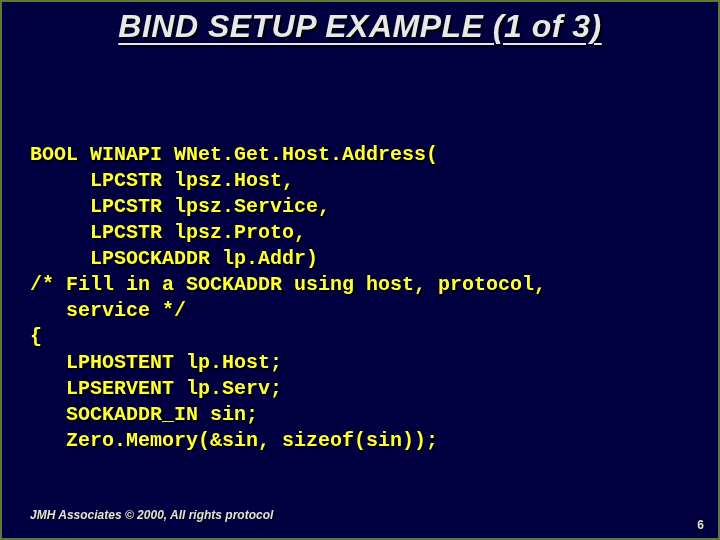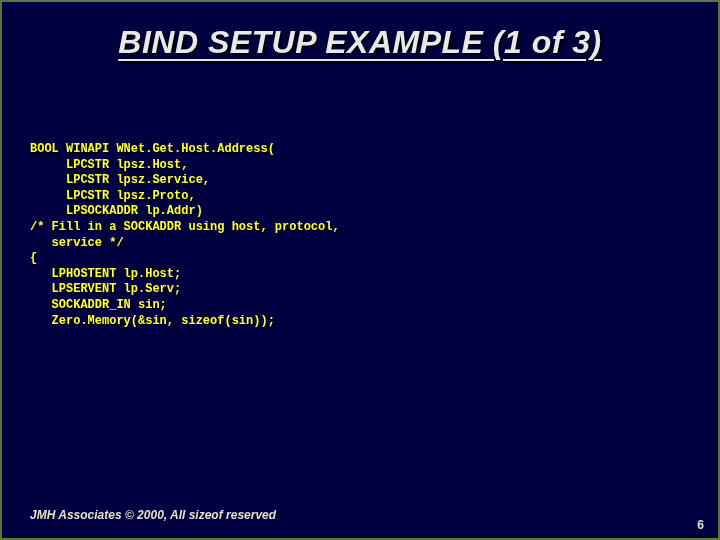--- a/index.html
+++ b/index.html
@@ -17,35 +17,35 @@
     box-sizing: border-box;
     position: relative;
     font-family: Arial, Helvetica, sans-serif;
   }
   .title {
     text-align: center;
     color: #e8e8e8;
     font-weight: bold;
     font-style: italic;
     font-size: 32px;
-    padding-top: 22px;
+    padding-top: 6px;
     text-decoration: underline;
     text-decoration-thickness: 2px;
     text-underline-offset: 6px;
     text-shadow: 2px 2px 2px #000;
     letter-spacing: 0.5px;
   }
   .code-block {
     position: absolute;
     top: 140px;
     left: 28px;
     right: 28px;
     font-family: "Courier New", Courier, monospace;
     font-weight: bold;
-    font-size: 12px;
+    font-size: 20px;
     line-height: 1.3;
     color: #ffff33;
     white-space: pre;
     text-shadow: 1.5px 1.5px 1px #000;
   }
   .footer {
     position: absolute;
     bottom: 16px;
     left: 28px;
     color: #e0e0e0;
@@ -74,15 +74,15 @@
      LPCSTR lpsz.Service,
      LPCSTR lpsz.Proto,
      LPSOCKADDR lp.Addr)
 /* Fill in a SOCKADDR using host, protocol,
    service */
 {
    LPHOSTENT lp.Host;
    LPSERVENT lp.Serv;
    SOCKADDR_IN sin;
    Zero.Memory(&amp;sin, sizeof(sin));</div>
-  <div class="footer">JMH Associates © 2000, All sizeof reserved</div>
+  <div class="footer">JMH Associates © 2000, All rights protocol</div>
   <div class="page-number">6</div>
 </div>
 
 </body></html>

